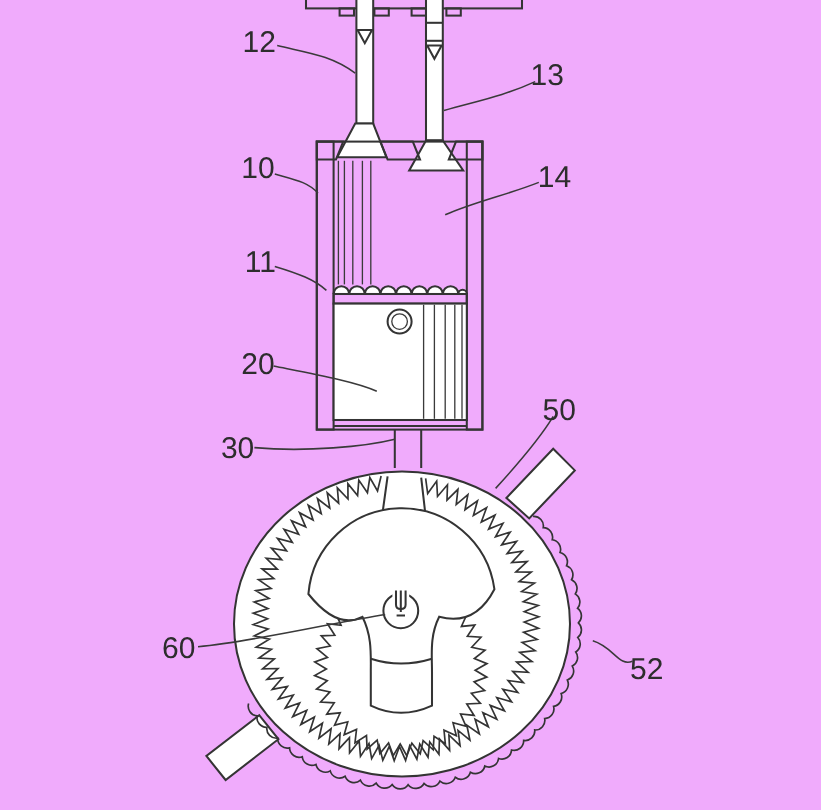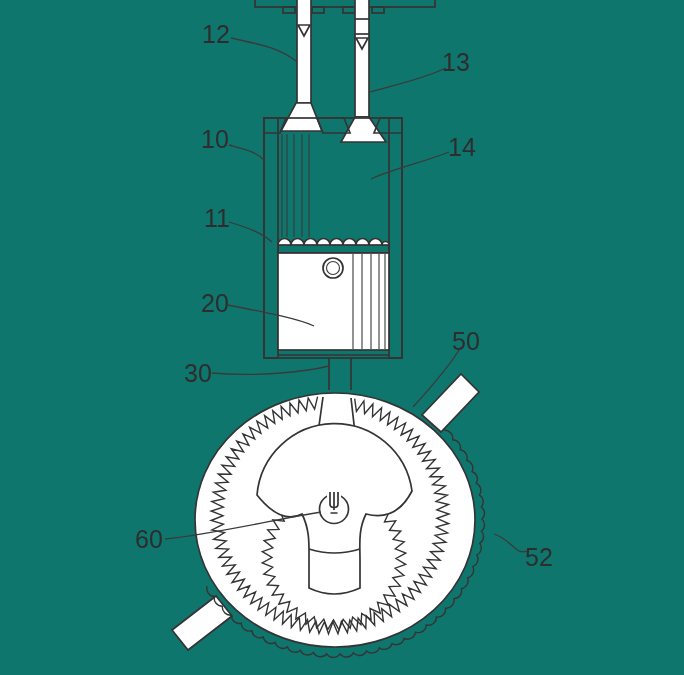--- a/index.html
+++ b/index.html
@@ -1,16 +1,16 @@
 <!DOCTYPE html>
 <html><head>
 <meta charset="utf-8">
 <style>
   html,body{margin:0;padding:0;background:#ffffff;}
-  .page{width:684px;height:675px;position:relative;overflow:hidden;background:#0f766e;
+  .page{width:684px;height:675px;position:relative;overflow:hidden;background:#f0abfc;
         font-family:"Liberation Sans", sans-serif;}
   svg{display:block;}
   text.ref{font-family:"Liberation Sans", sans-serif;font-size:25px;fill:#2d2d2d;}
   .ln{stroke:#343434;stroke-width:1.7;fill:none;}
   .thin{stroke:#3a3a3a;stroke-width:1.1;fill:none;}
   .leader{stroke:#3a3a3a;stroke-width:1.3;fill:none;}
   .white{fill:#ffffff;}
   .teeth{stroke:#343434;stroke-width:1.4;fill:none;stroke-linejoin:miter;}
 </style>
 </head>

